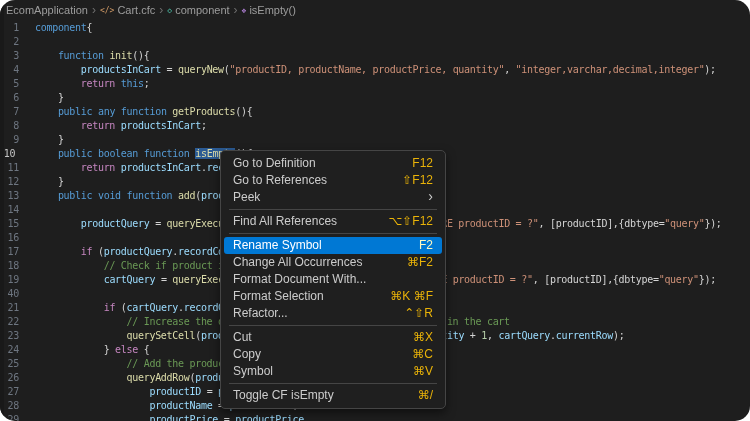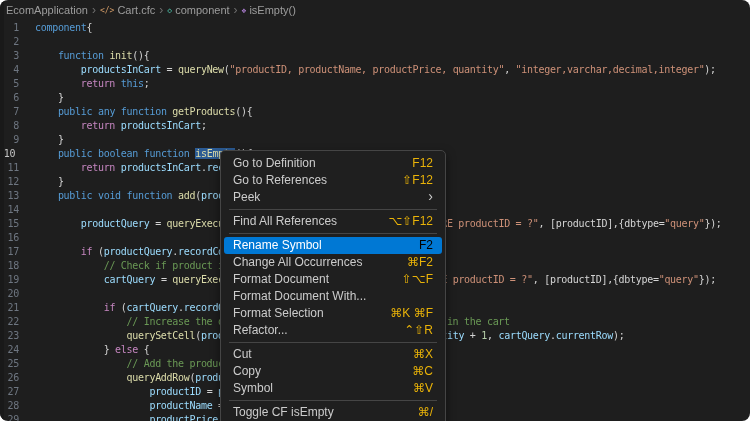--- a/index.html
+++ b/index.html
@@ -2,21 +2,21 @@
 <html><head>
 <meta charset="utf-8">
 <style>
   html,body{margin:0;padding:0;}
   body{
     width:750px;height:421px;background:#ffffff;overflow:hidden;
     font-family:"Liberation Sans","DejaVu Sans",sans-serif;
     position:relative;
   }
   .window{
-    position:absolute;inset:0;background:#1e1e1e;border-radius:8px;overflow:hidden;
+    position:absolute;inset:0;background:#1e1e1e;border-radius:15px;overflow:hidden;
   }
   .edge-strip{position:absolute;left:0;top:0;bottom:0;width:4px;background:#191919;}
   
   .breadcrumb{
     position:relative;display:flex;align-items:center;height:20px;
     padding-left:6px;color:#9d9d9d;font-size:11px;white-space:nowrap;
   }
   .bc-item{display:flex;align-items:center;gap:3px;cursor:pointer;}
   .bc-sep{color:#6e6e6e;margin:0 4px;font-size:12px;line-height:1;}
   .bc-icon{font-size:8px;font-family:"DejaVu Sans Mono",monospace;}
@@ -47,21 +47,21 @@
     padding:4px 0;font-size:12px;color:#cccccc;z-index:10;
     box-shadow:0 4px 10px rgba(0,0,0,0.5);
   }
   .menu-item{
     display:flex;justify-content:space-between;align-items:flex-start;
     height:17px;line-height:17px;padding:0 9px;margin:0 3px;border-radius:3px;cursor:pointer;
   }
   .menu-item.highlighted{background:#0078d4;color:#ffffff;}
   .menu-label{white-space:nowrap;}
   .menu-shortcut{color:#eab308;margin-left:18px;white-space:nowrap;}
-  .menu-item.highlighted .menu-shortcut{color:#000000;}
+  .menu-item.highlighted .menu-shortcut{color:#fef9c3;}
   .menu-chevron{color:#cccccc;font-size:14px;line-height:1;}
   .menu-sep{height:1px;background:#454545;margin:3px 8px;}
 </style>
 </head>
 <body>
 
 <div class="window">
   <div class="edge-strip"></div>
 
   <div class="breadcrumb">
@@ -99,21 +99,21 @@
         <div class="ln active">10</div>
         <div class="ln">11</div>
         <div class="ln">12</div>
         <div class="ln">13</div>
         <div class="ln">14</div>
         <div class="ln">15</div>
         <div class="ln">16</div>
         <div class="ln">17</div>
         <div class="ln">18</div>
         <div class="ln">19</div>
-        <div class="ln">20</div>
+        <div class="ln">40</div>
         <div class="ln">21</div>
         <div class="ln">22</div>
         <div class="ln">23</div>
         <div class="ln">24</div>
         <div class="ln">25</div>
         <div class="ln">26</div>
         <div class="ln">27</div>
         <div class="ln">28</div>
         <div class="ln">29</div>
       </div>
@@ -141,24 +141,20 @@
       <div class="menu-sep"></div>
       <div class="menu-item highlighted">
         <span class="menu-label">Rename Symbol</span>
         <span class="menu-shortcut">F2</span>
       </div>
       <div class="menu-item">
         <span class="menu-label">Change All Occurrences</span>
         <span class="menu-shortcut">⌘F2</span>
       </div>
       <div class="menu-item">
-        <span class="menu-label">Format Document</span>
-        <span class="menu-shortcut">⇧⌥F</span>
-      </div>
-      <div class="menu-item">
         <span class="menu-label">Format Document With...</span>
         <span class="menu-shortcut"></span>
       </div>
       <div class="menu-item">
         <span class="menu-label">Format Selection</span>
         <span class="menu-shortcut">⌘K ⌘F</span>
       </div>
       <div class="menu-item">
         <span class="menu-label">Refactor...</span>
         <span class="menu-shortcut">⌃⇧R</span>

